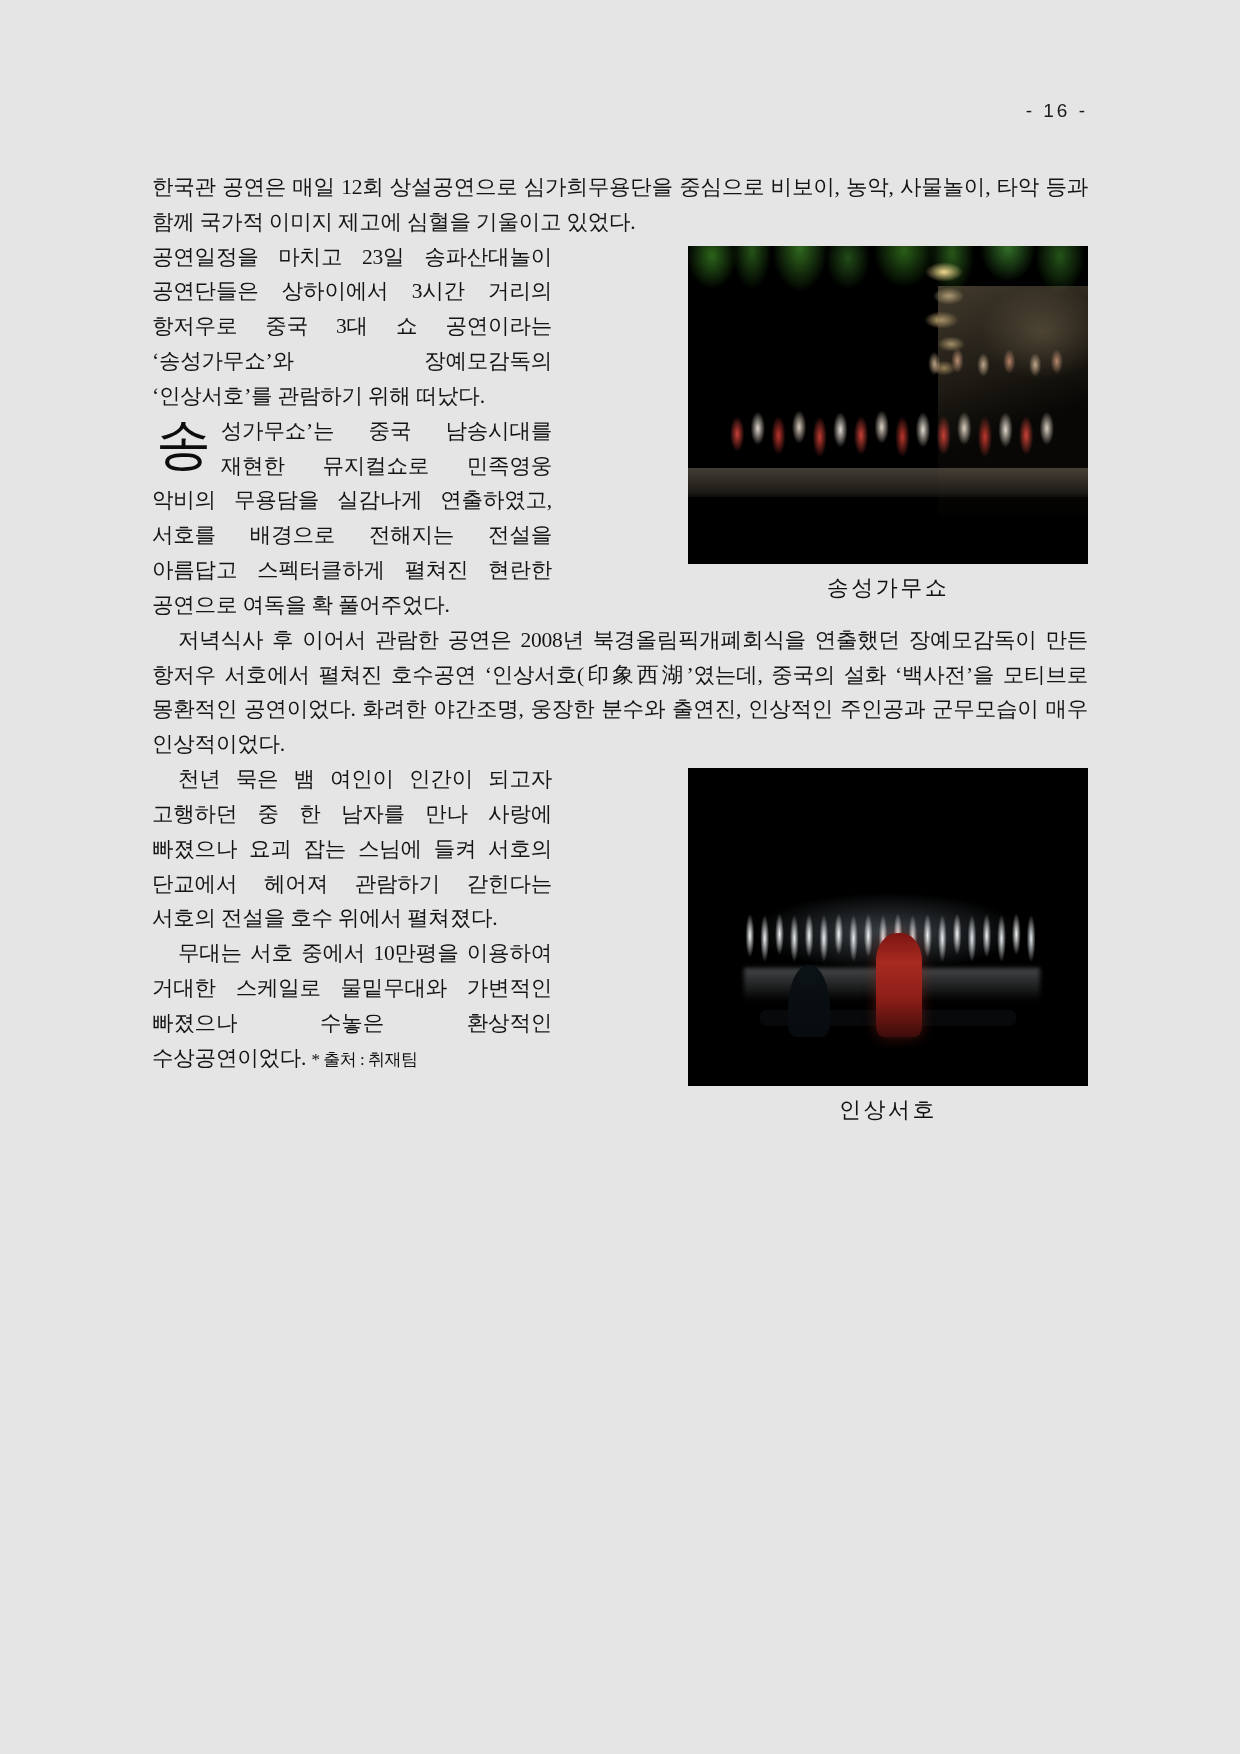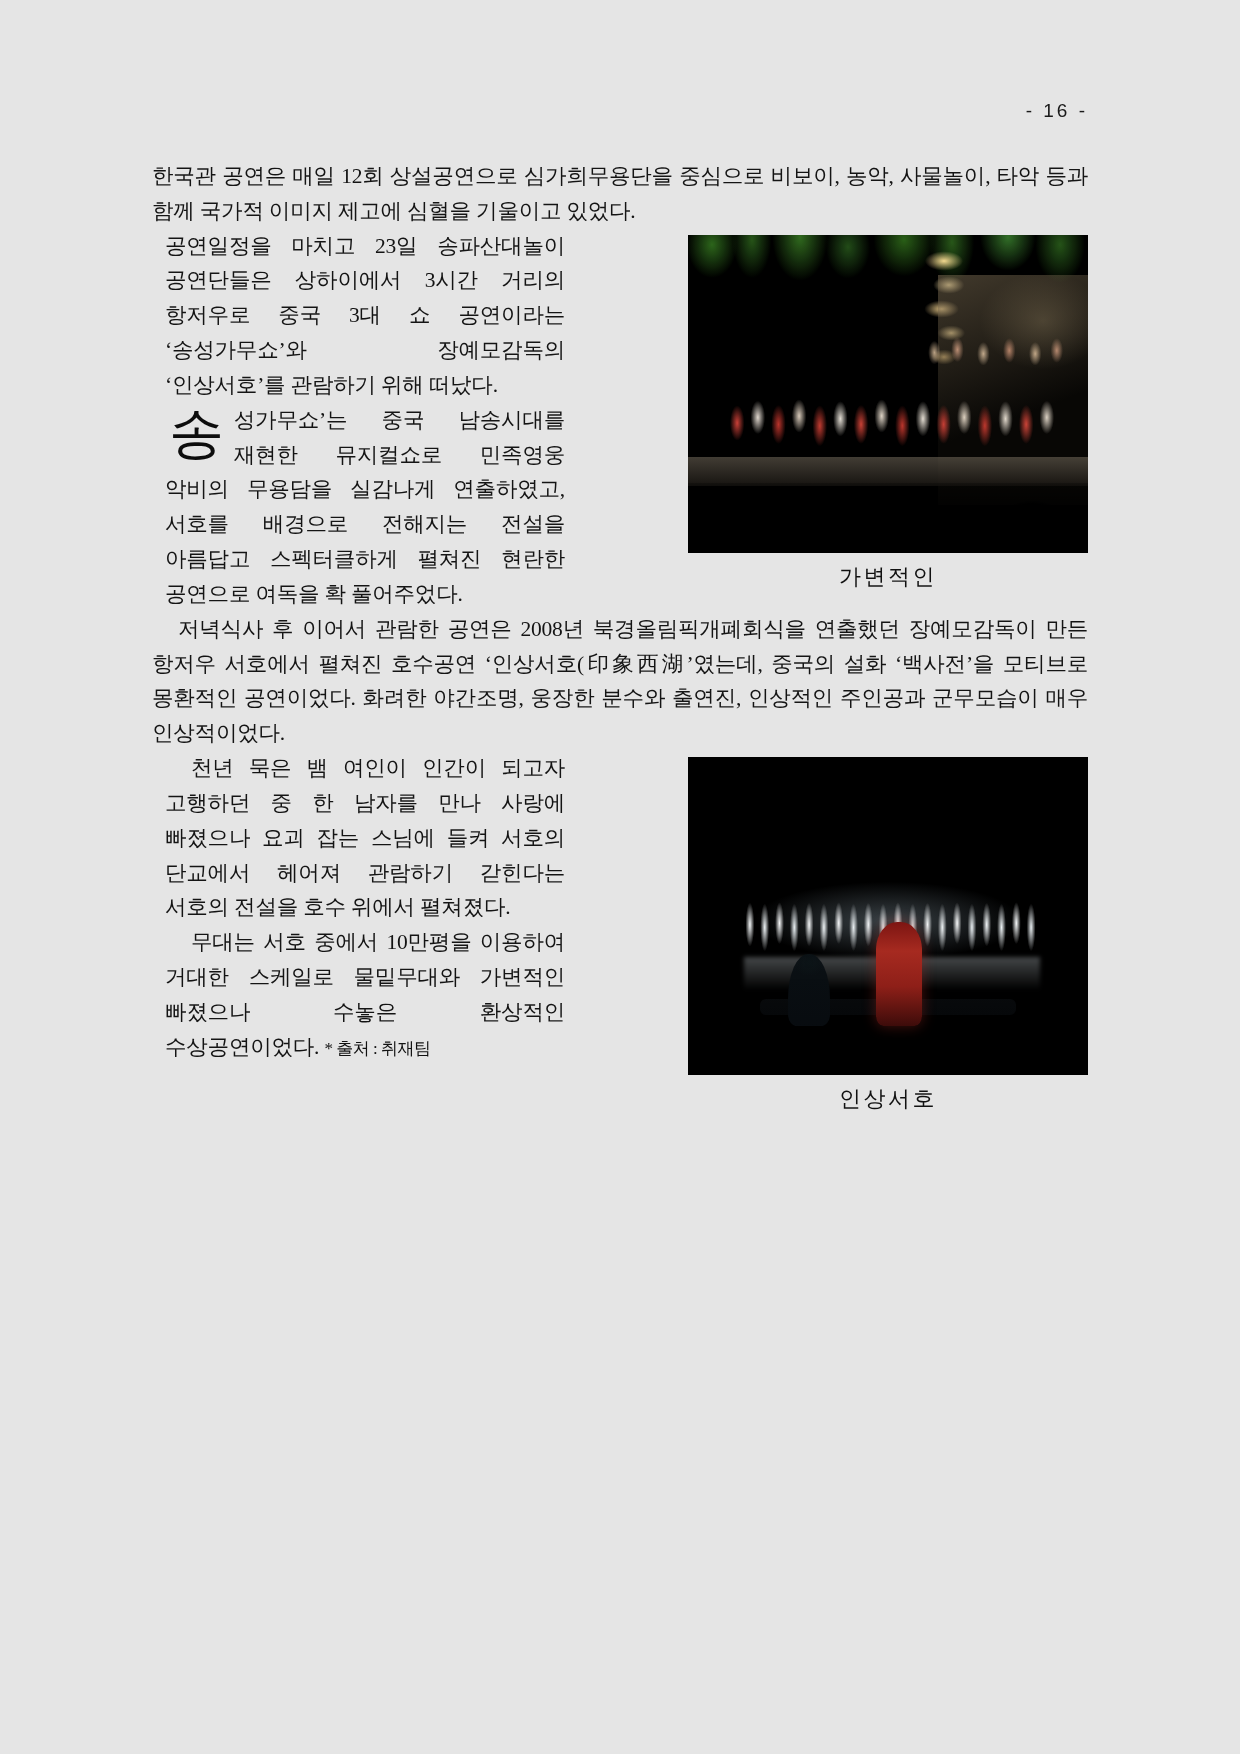--- a/index.html
+++ b/index.html
@@ -24,42 +24,42 @@
     font-family: "Liberation Sans", sans-serif;
     font-size: 19px;
     letter-spacing: 3px;
     color: #1a1a1a;
   }
 
   
   .content {
     position: absolute;
     left: 152px;
-    top: 159px;
+    top: 170px;
     width: 936px;
   }
 
   
   p {
     margin: 0;
     font-size: 21.5px;
     line-height: 1.62;
     color: #141414;
     text-align: justify;
     text-justify: inter-word;
     letter-spacing: -0.2px;
     word-break: keep-all;
   }
   p.indent { text-indent: 26px; }
 
   
   .block-full { width: 936px; }
 
   
-  .col-left { width: 400px; margin-left: 13px; }
+  .col-left { width: 400px; }
 
   
   .figure {
     float: right;
     clear: right;
     width: 400px;
     margin: 6px 0 4px 30px;
   }
   .figure .photo {
     width: 400px;
@@ -275,21 +275,21 @@
     <div class="figure">
       <div class="photo stage-photo">
         <div class="vines"></div>
         <div class="lanterns"></div>
         <div class="rock-right"></div>
         <div class="performers-upper"></div>
         <div class="performers"></div>
         <div class="stage-floor"></div>
         <div class="audience"></div>
       </div>
-      <div class="caption">가변적인</div>
+      <div class="caption">송성가무쇼</div>
     </div>
 
     <p class="col-left">공연일정을 마치고 23일 송파산대놀이 공연단들은 상하이에서 3시간 거리의 항저우로 중국 3대 쇼 공연이라는 ‘송성가무쇼’와 장예모감독의 ‘인상서호’를 관람하기 위해 떠났다.</p>
 
     <p class="col-left dropcap-para">
       <span class="dropcap">송</span>
       <span>성가무쇼’는 중국 남송시대를 재현한 뮤지컬쇼로 민족영웅 악비의 무용담을 실감나게 연출하였고, 서호를 배경으로 전해지는 전설을 아름답고 스펙터클하게 펼쳐진 현란한 공연으로 여독을 확 풀어주었다.</span>
     </p>
 
     <p class="block-full indent">저녁식사 후 이어서 관람한 공연은 2008년 북경올림픽개폐회식을 연출했던 장예모감독이 만든 항저우 서호에서 펼쳐진 호수공연 ‘인상서호(印象西湖’였는데, 중국의 설화 ‘백사전’을 모티브로 몽환적인 공연이었다. 화려한 야간조명, 웅장한 분수와 출연진, 인상적인 주인공과 군무모습이 매우 인상적이었다.</p>

